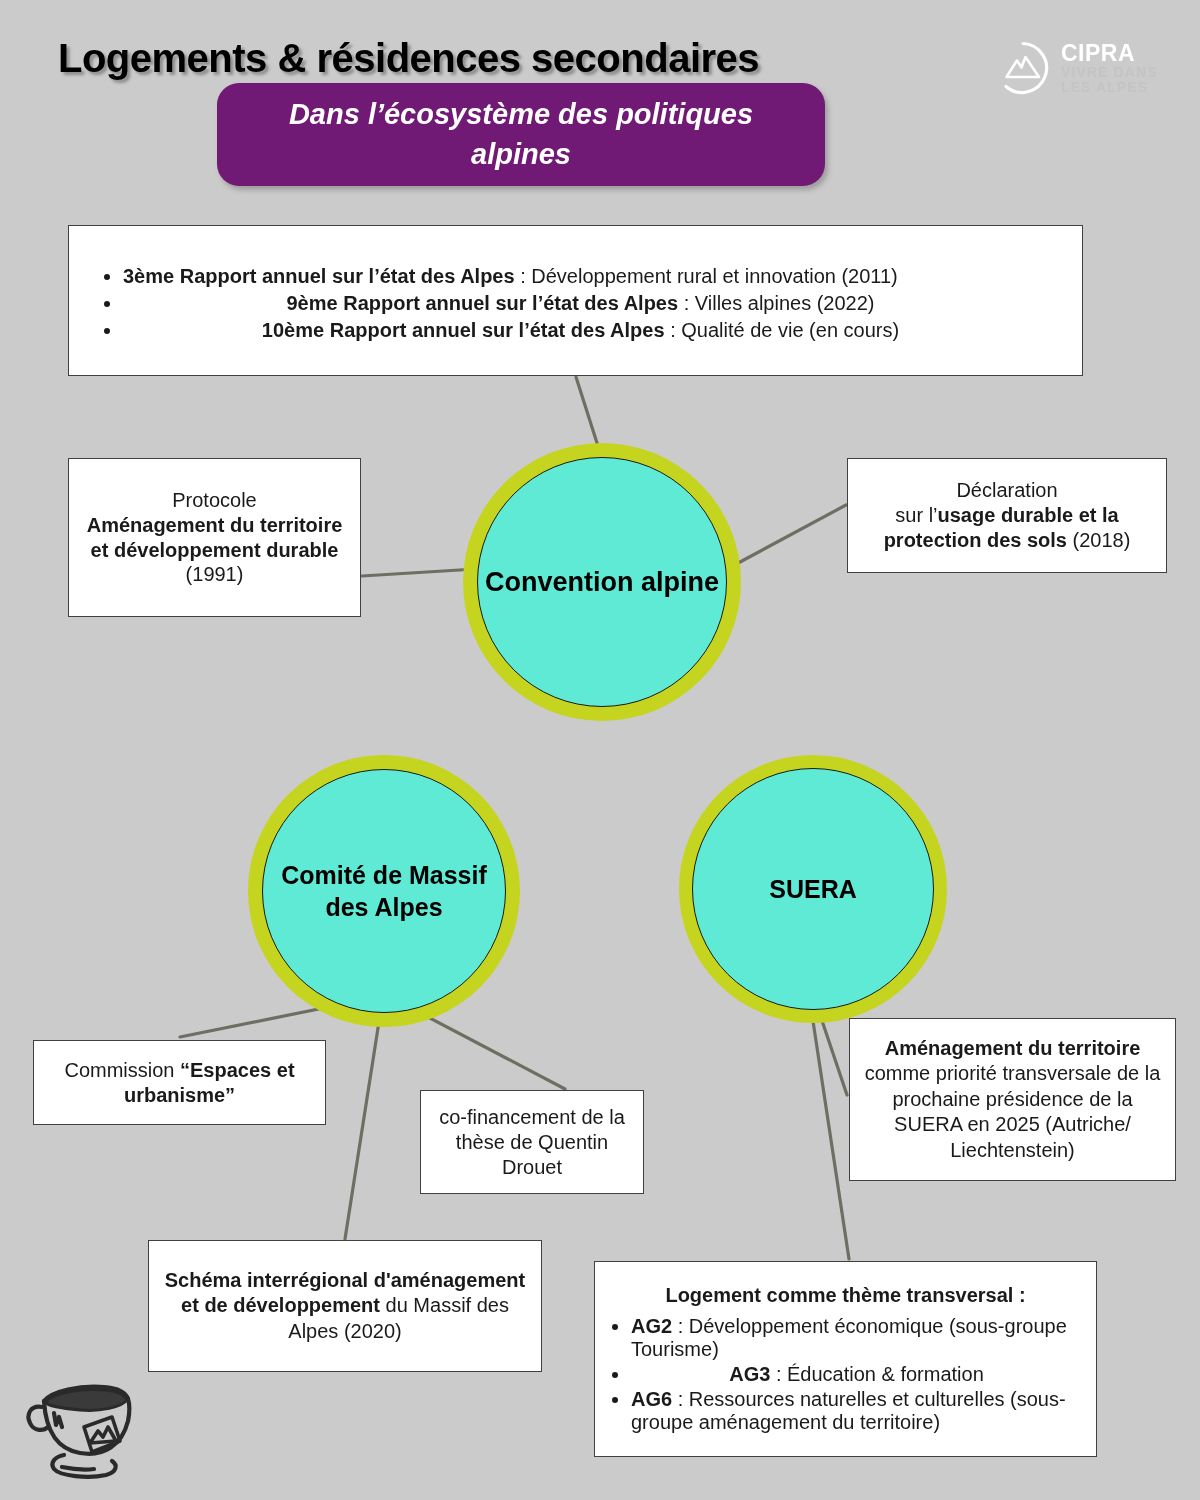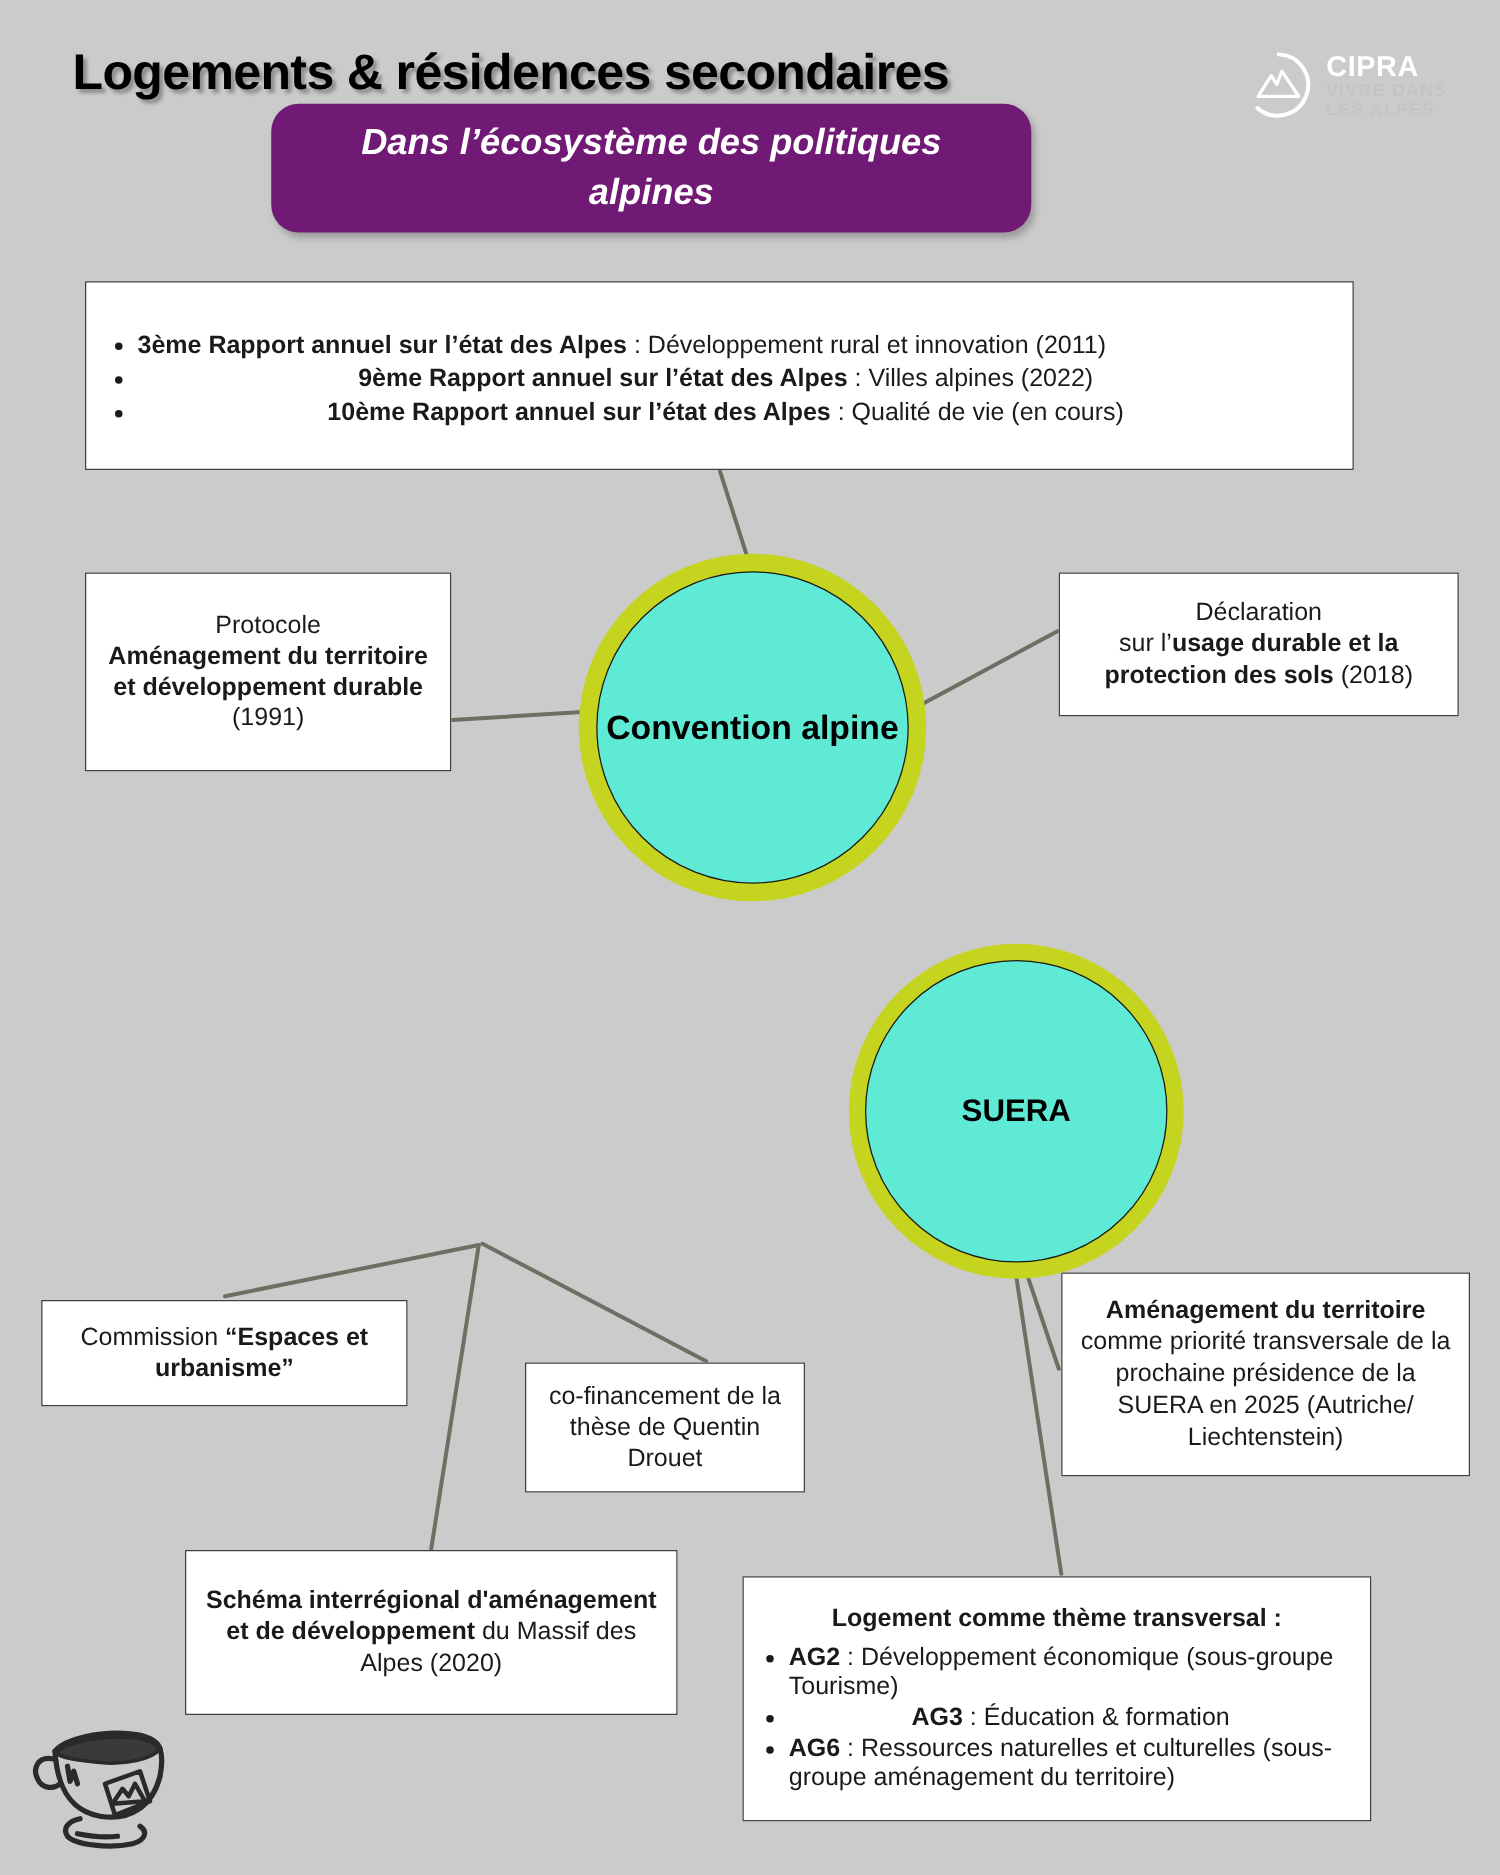--- a/index.html
+++ b/index.html
@@ -128,21 +128,21 @@
 
   #node-suera { left: 679px; top: 755px; width: 268px; height: 268px; }
   #node-suera .node-inner { width: 240px; height: 240px; font-size: 25px; }
 
   
   #box-reports {
     left: 68px; top: 225px; width: 1015px; height: 151px;
     padding: 14px 10px 8px 10px;
     font-size: 20px; line-height: 1.05;
   }
-  #box-reports ul { margin: 3px; padding: 0 18px 0 28px; list-style: disc; }
+  #box-reports ul { margin: 16px; padding: 0 18px 0 28px; list-style: disc; }
   #box-reports li { margin: 6px 0; }
   #box-reports li .row { display: block; text-align: center; }
   #box-reports li:nth-child(1) .row { text-align: left; }
 
   
   #box-protocole {
     left: 68px; top: 458px; width: 293px; height: 159px;
     font-size: 20px; line-height: 1.24; padding: 4px 8px;
   }
   #box-declaration {
@@ -234,20 +234,23 @@
       <li>
           <span class="row"><span class="b">10ème Rapport annuel sur l’état des Alpes</span><span> : Qualité de vie (en cours)</span></span>
         </li>
     </ul>
   </div>
 
   <div class="node" id="node-convention">
     <div class="node-inner">Convention alpine</div>
   </div>
 
+  <div class="node" id="node-comite">
+    <div class="node-inner">Comité de Massif des Alpes</div>
+  </div>
 
   <div class="node" id="node-suera">
     <div class="node-inner">SUERA</div>
   </div>
 
   <div class="box" id="box-protocole">
     <div class="line">Protocole</div>
     <div class="line b">Aménagement du territoire et développement durable</div>
     <div class="line">(1991)</div>
   </div>

